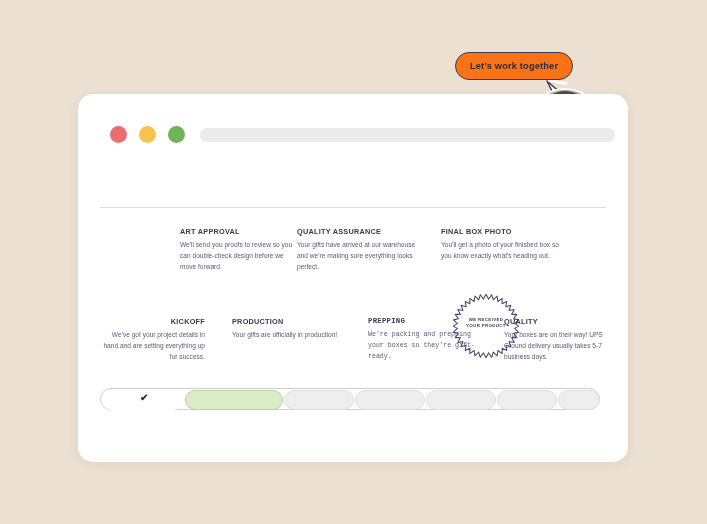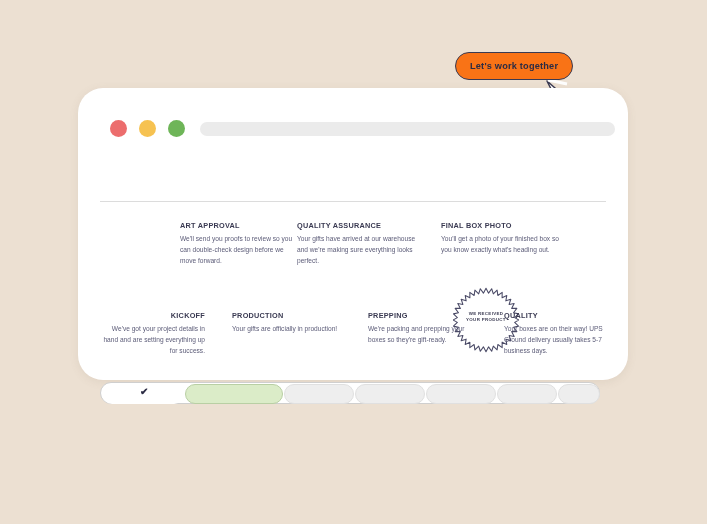--- a/index.html
+++ b/index.html
@@ -18,25 +18,25 @@
   .stage {
     position: relative;
     width: 707px;
     height: 524px;
   }
 
   
   .browser-card {
     position: absolute;
     left: 78px;
-    top: 88px;
+    top: 94px;
     width: 550px;
-    height: 292px;
+    height: 368px;
     background: #ffffff;
-    border-radius: 25px;
+    border-radius: 15px;
     box-shadow: 0 2px 10px rgba(120,100,80,0.10);
   }
 
   .chrome-bar {
     position: absolute;
     left: 0; top: 0;
     width: 100%;
     height: 62px;
   }
   .dots {
@@ -102,21 +102,21 @@
 
   .bottom-row {
     position: absolute;
     left: 22px;
     top: 162px;
     width: 510px;
     height: 80px;
   }
   .stage-block.b0 { left: 0px;   width: 105px; text-align: right; }
   .stage-block.b1 { left: 132px; width: 115px; }
-  .stage-block.b2 { left: 268px; width: 110px; }
+  .stage-block.b2 { left: 268px; width: 110px; font-family: Liberation Mono, monospace; }
   .stage-block.b3 { left: 404px; width: 110px; }
 
   .stage-title {
     font-size: 7.3px;
     font-weight: bold;
     letter-spacing: 0.25px;
     color: #3a3a52;
     margin: 0 0 5px 0;
     line-height: 1;
   }

